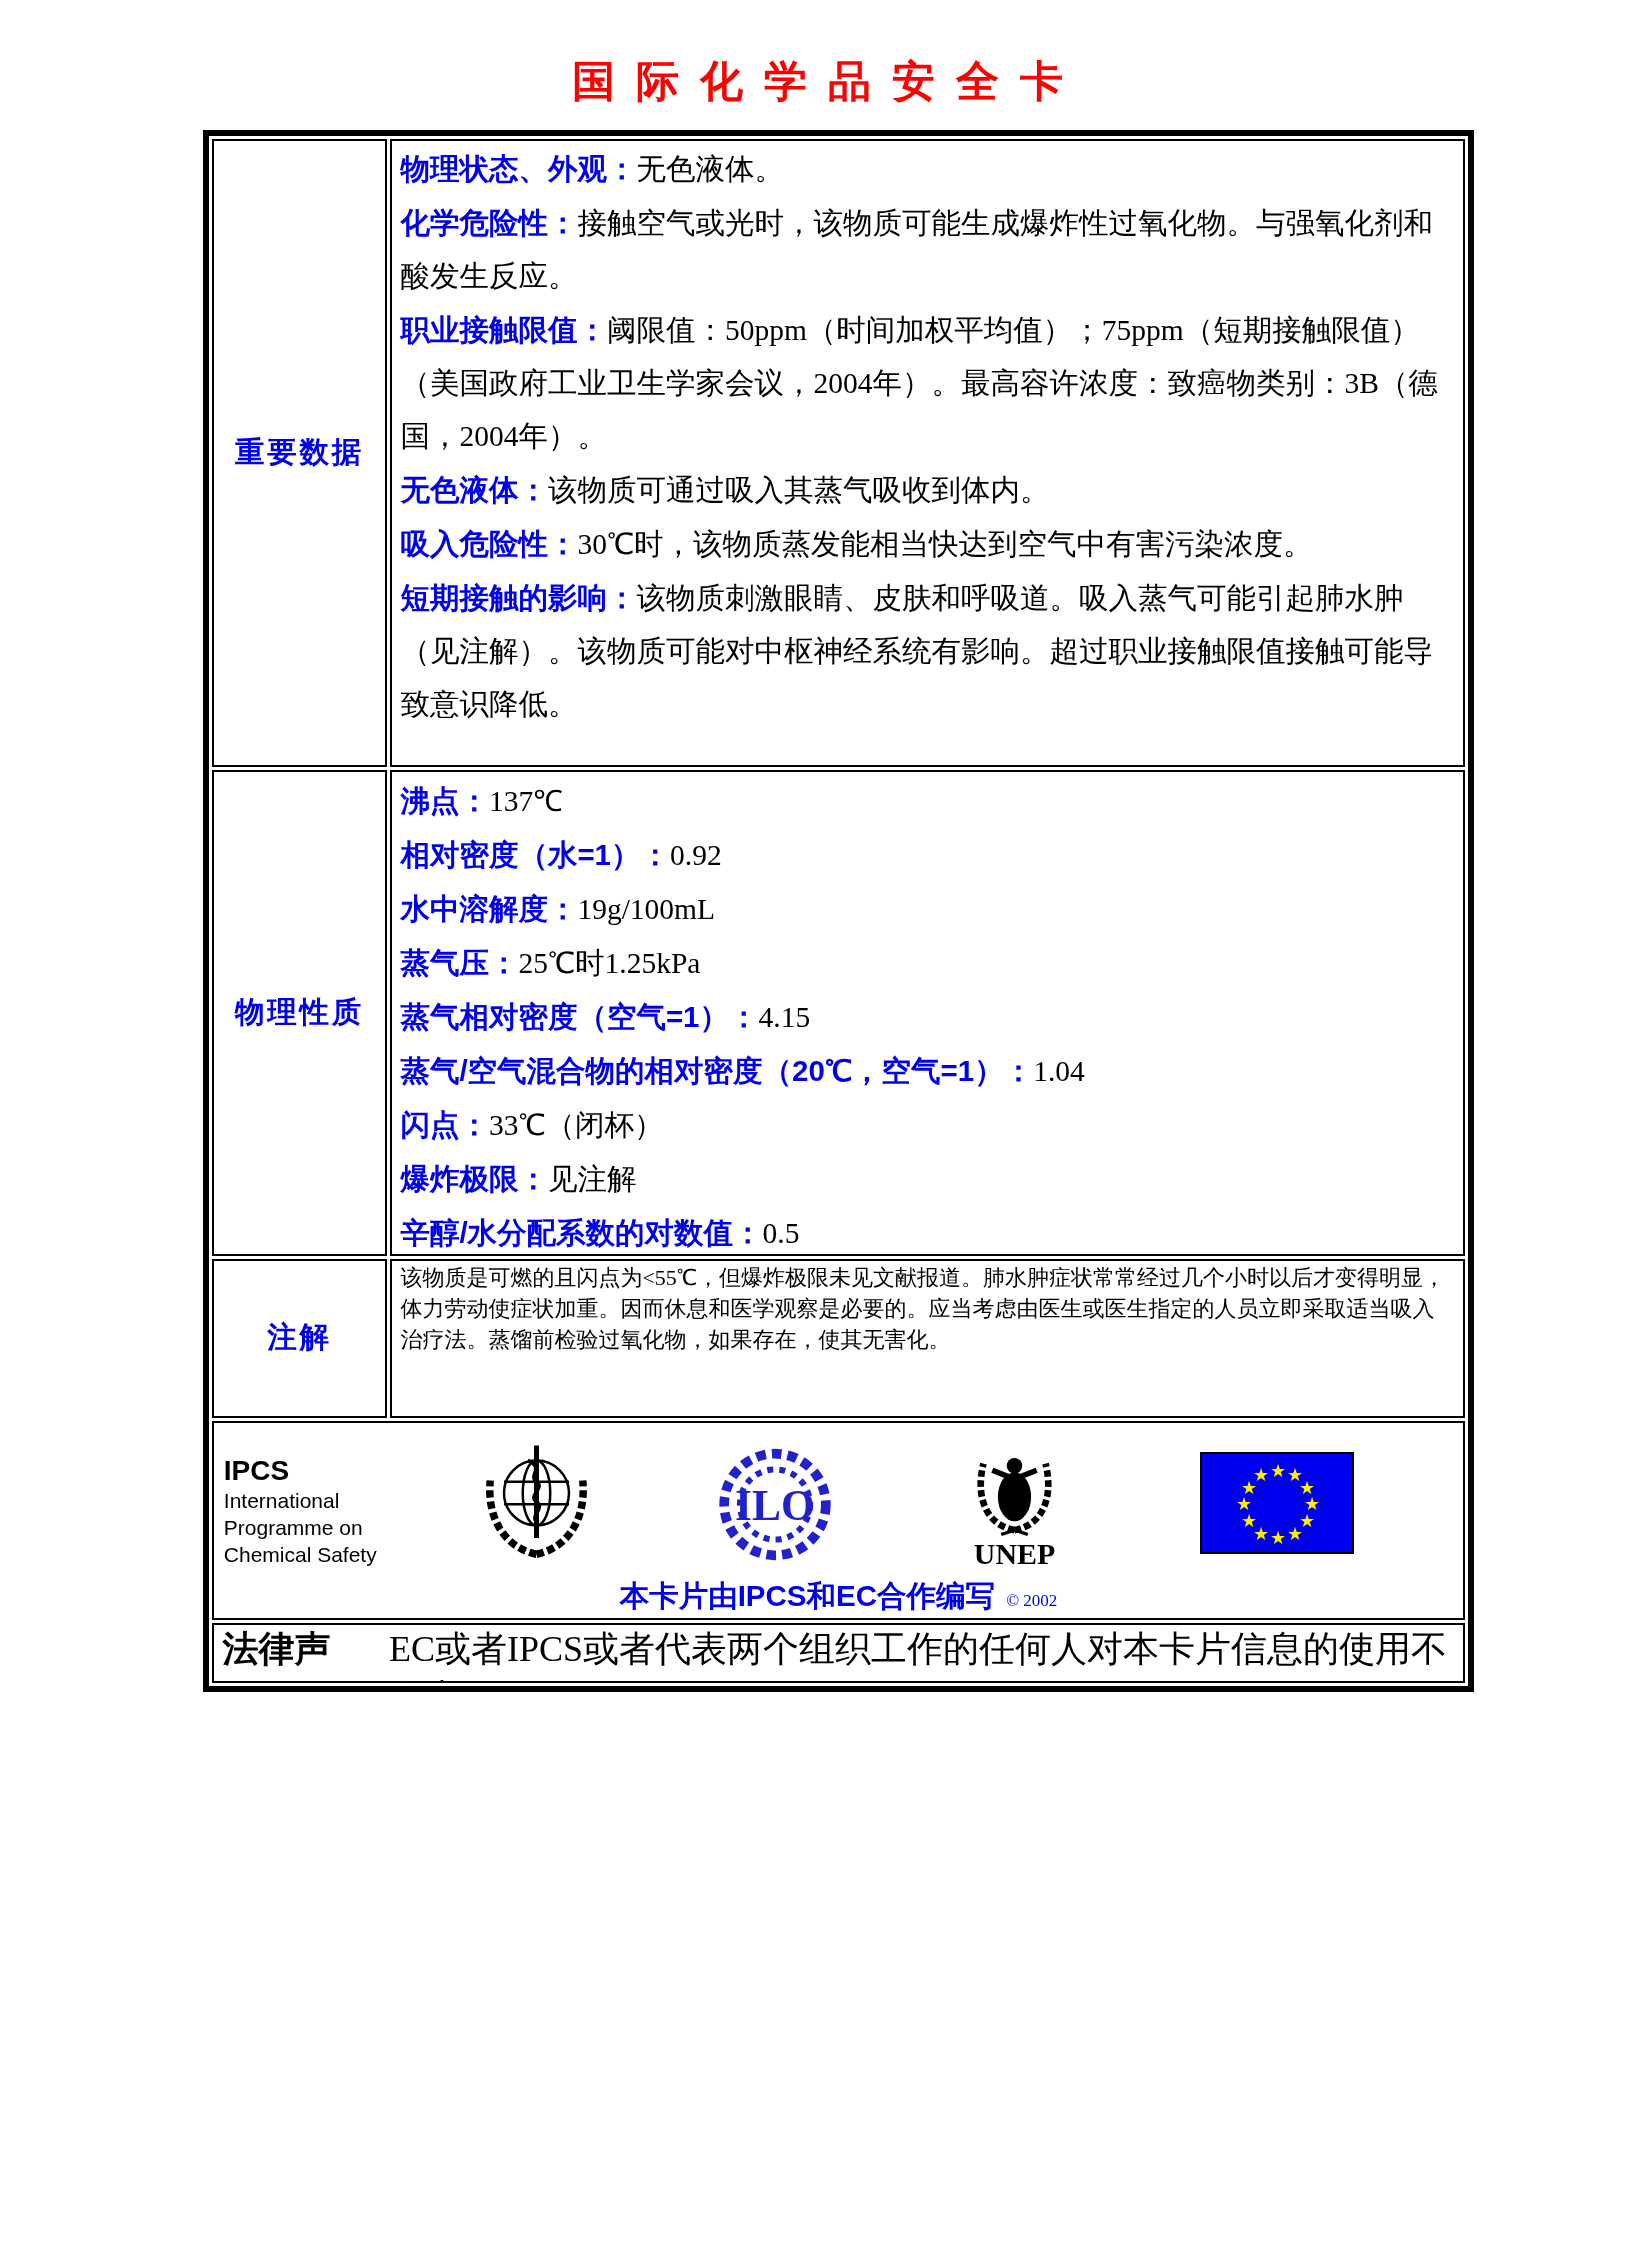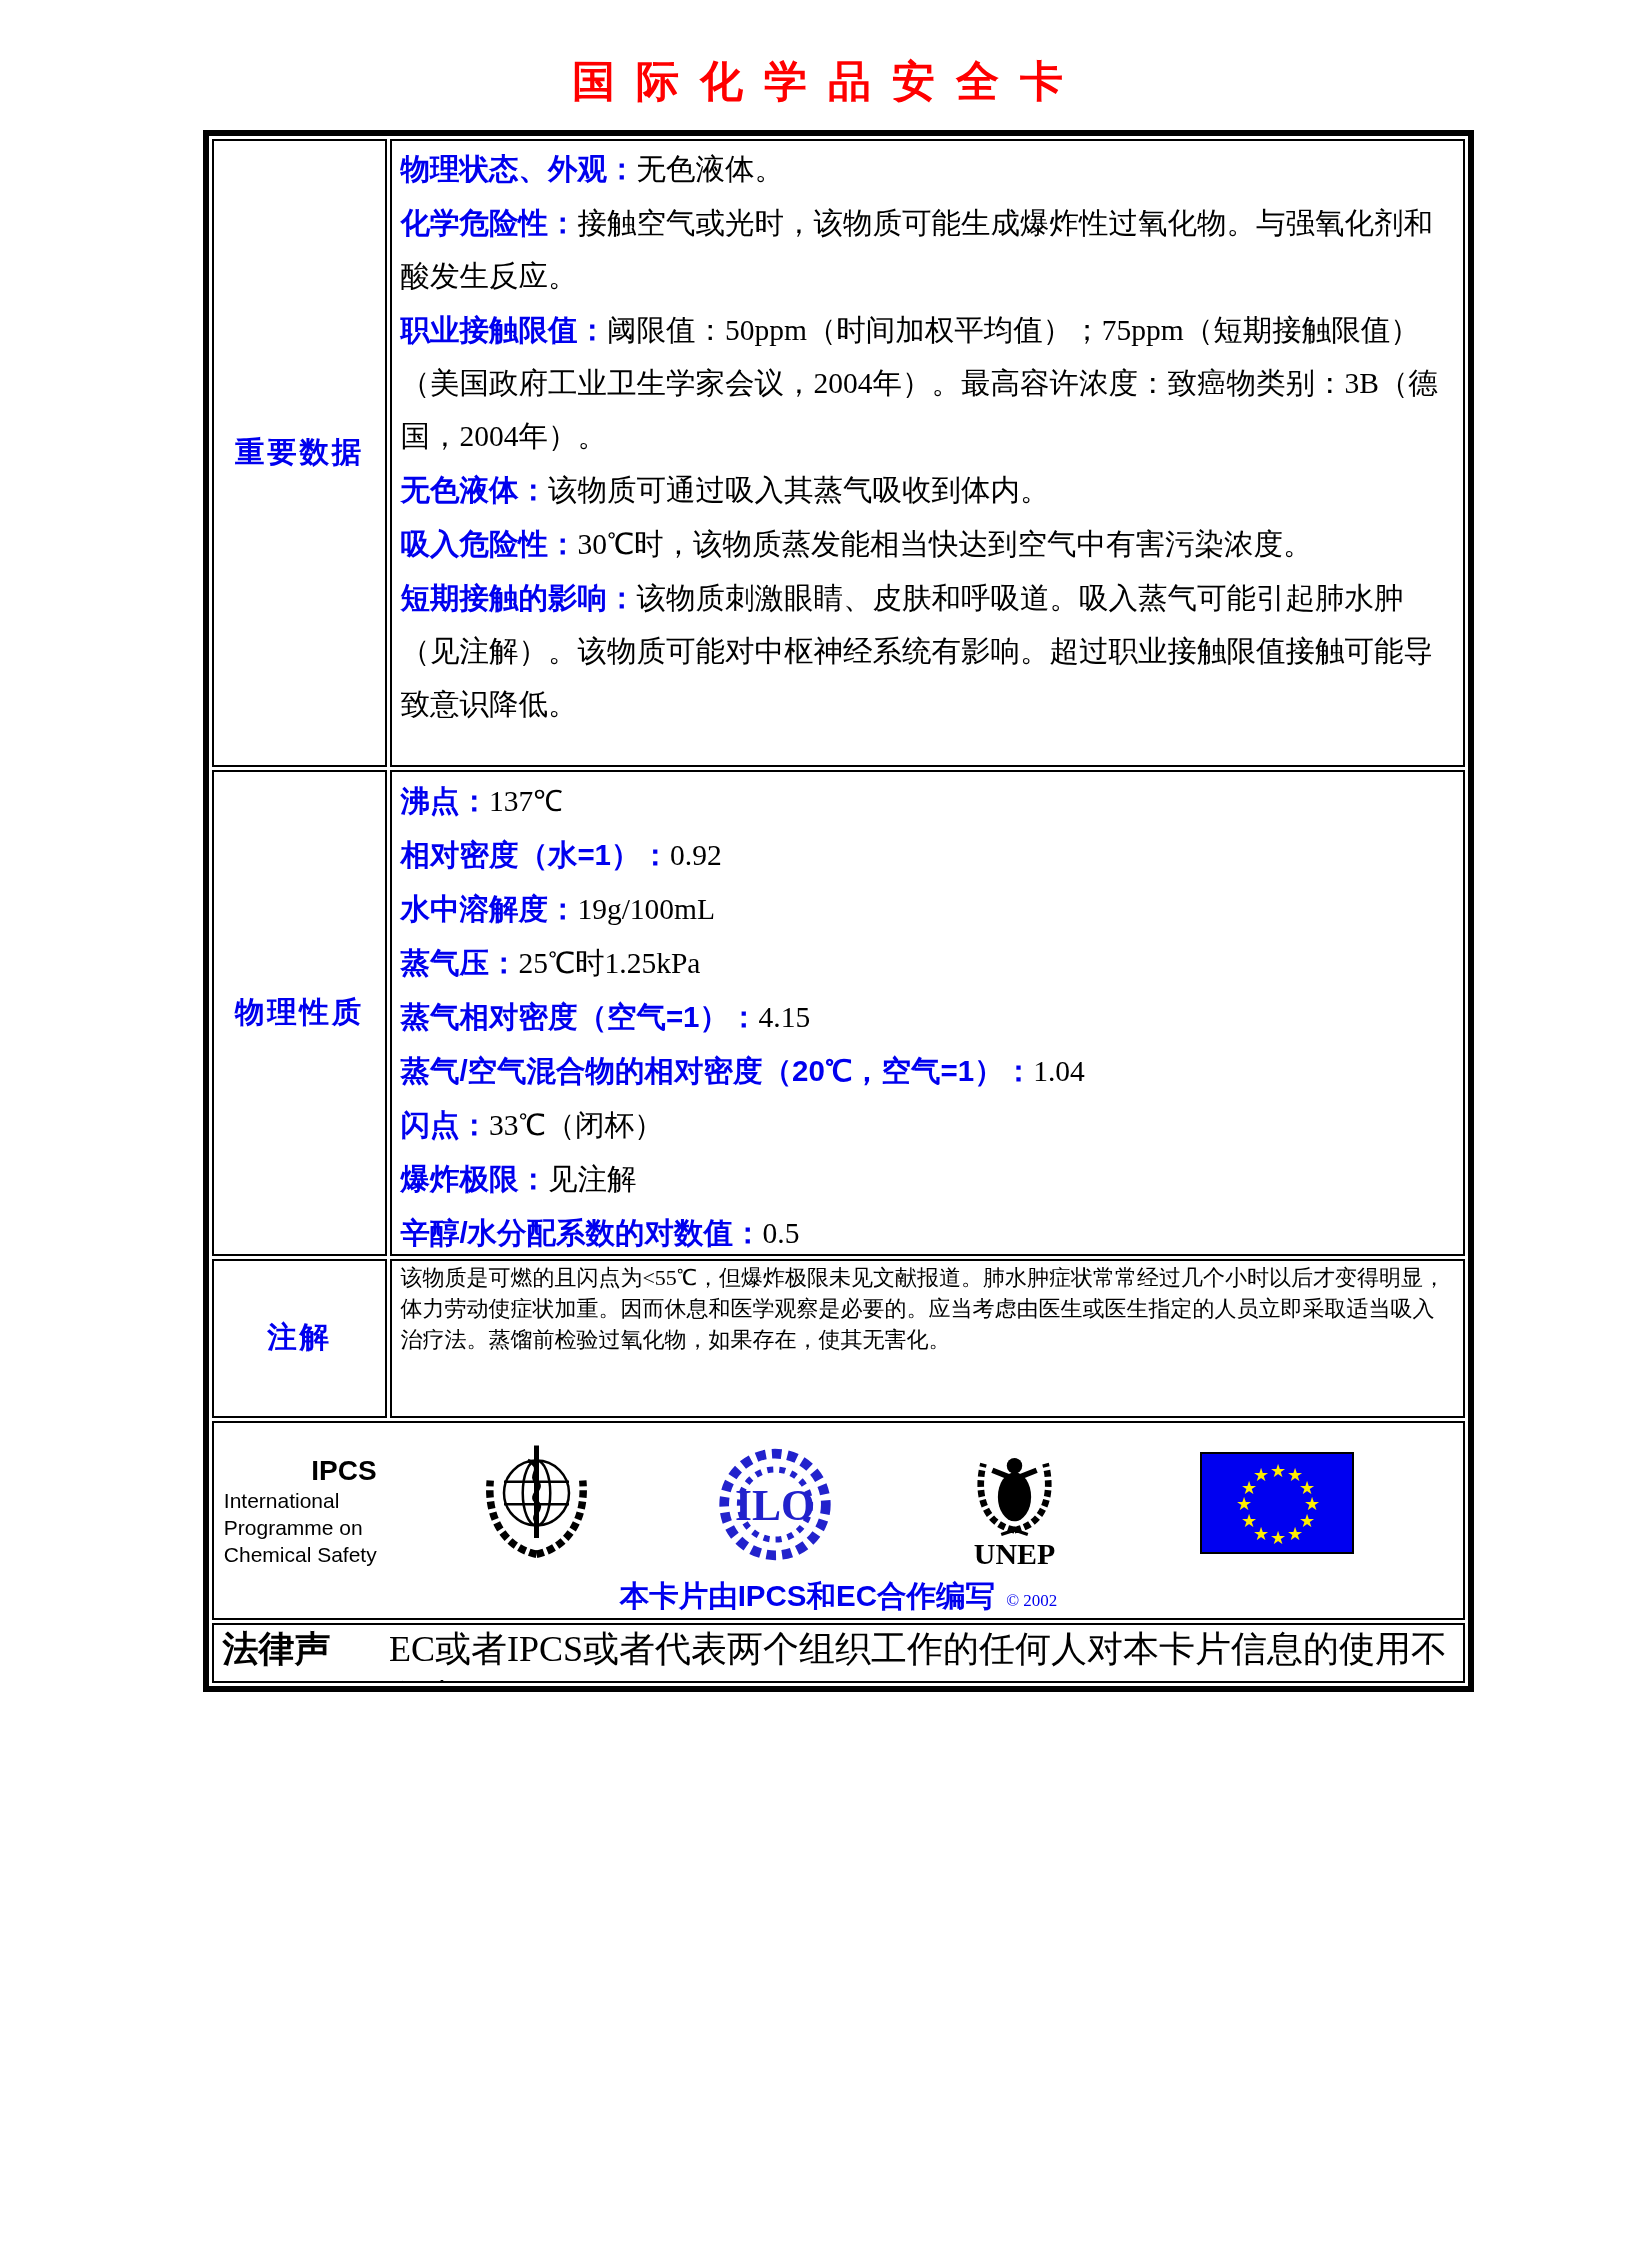--- a/index.html
+++ b/index.html
@@ -38,21 +38,21 @@
   .blbl{color:#0000ee;font-family:"Liberation Sans",sans-serif;font-weight:bold;}
   .bval{color:#000;font-family:"Liberation Serif",serif;}
   .h-important{height:623px;}
   .h-physical{height:480px;}
   .h-environ{height:139px;}
   .h-notes{height:154px;line-height:31px;font-size:22px;padding-top:1px;}
   .h-additional{height:43px;display:flex;align-items:center;font-size:29.5px;}
   
   .footer-inner{position:relative;height:195px;}
   .ipcs-block{position:absolute;left:9.8px;top:32px;font-family:"Liberation Sans",sans-serif;}
-  .ipcs-abbr{font-size:28px;font-weight:bold;line-height:32px;text-align:right;}
+  .ipcs-abbr{font-size:28px;font-weight:bold;line-height:32px;}
   .ipcs-line{font-size:21px;line-height:27px;}
   .logo{position:absolute;}
   .logo-who{left:257px;top:15.4px;width:131px;height:125px;}
   .logo-ilo{left:496px;top:21px;width:130px;height:121px;}
   .logo-unep{left:739px;top:14px;width:123px;height:133px;}
   .eu-flag{
     position:absolute;left:986px;top:29.5px;width:154px;height:102px;
     background:#0000f0;border:2.1px solid #000;box-sizing:border-box;
   }
   .eu-flag i{position:absolute;font-style:normal;color:#ffee00;font-size:18px;line-height:18px;}

